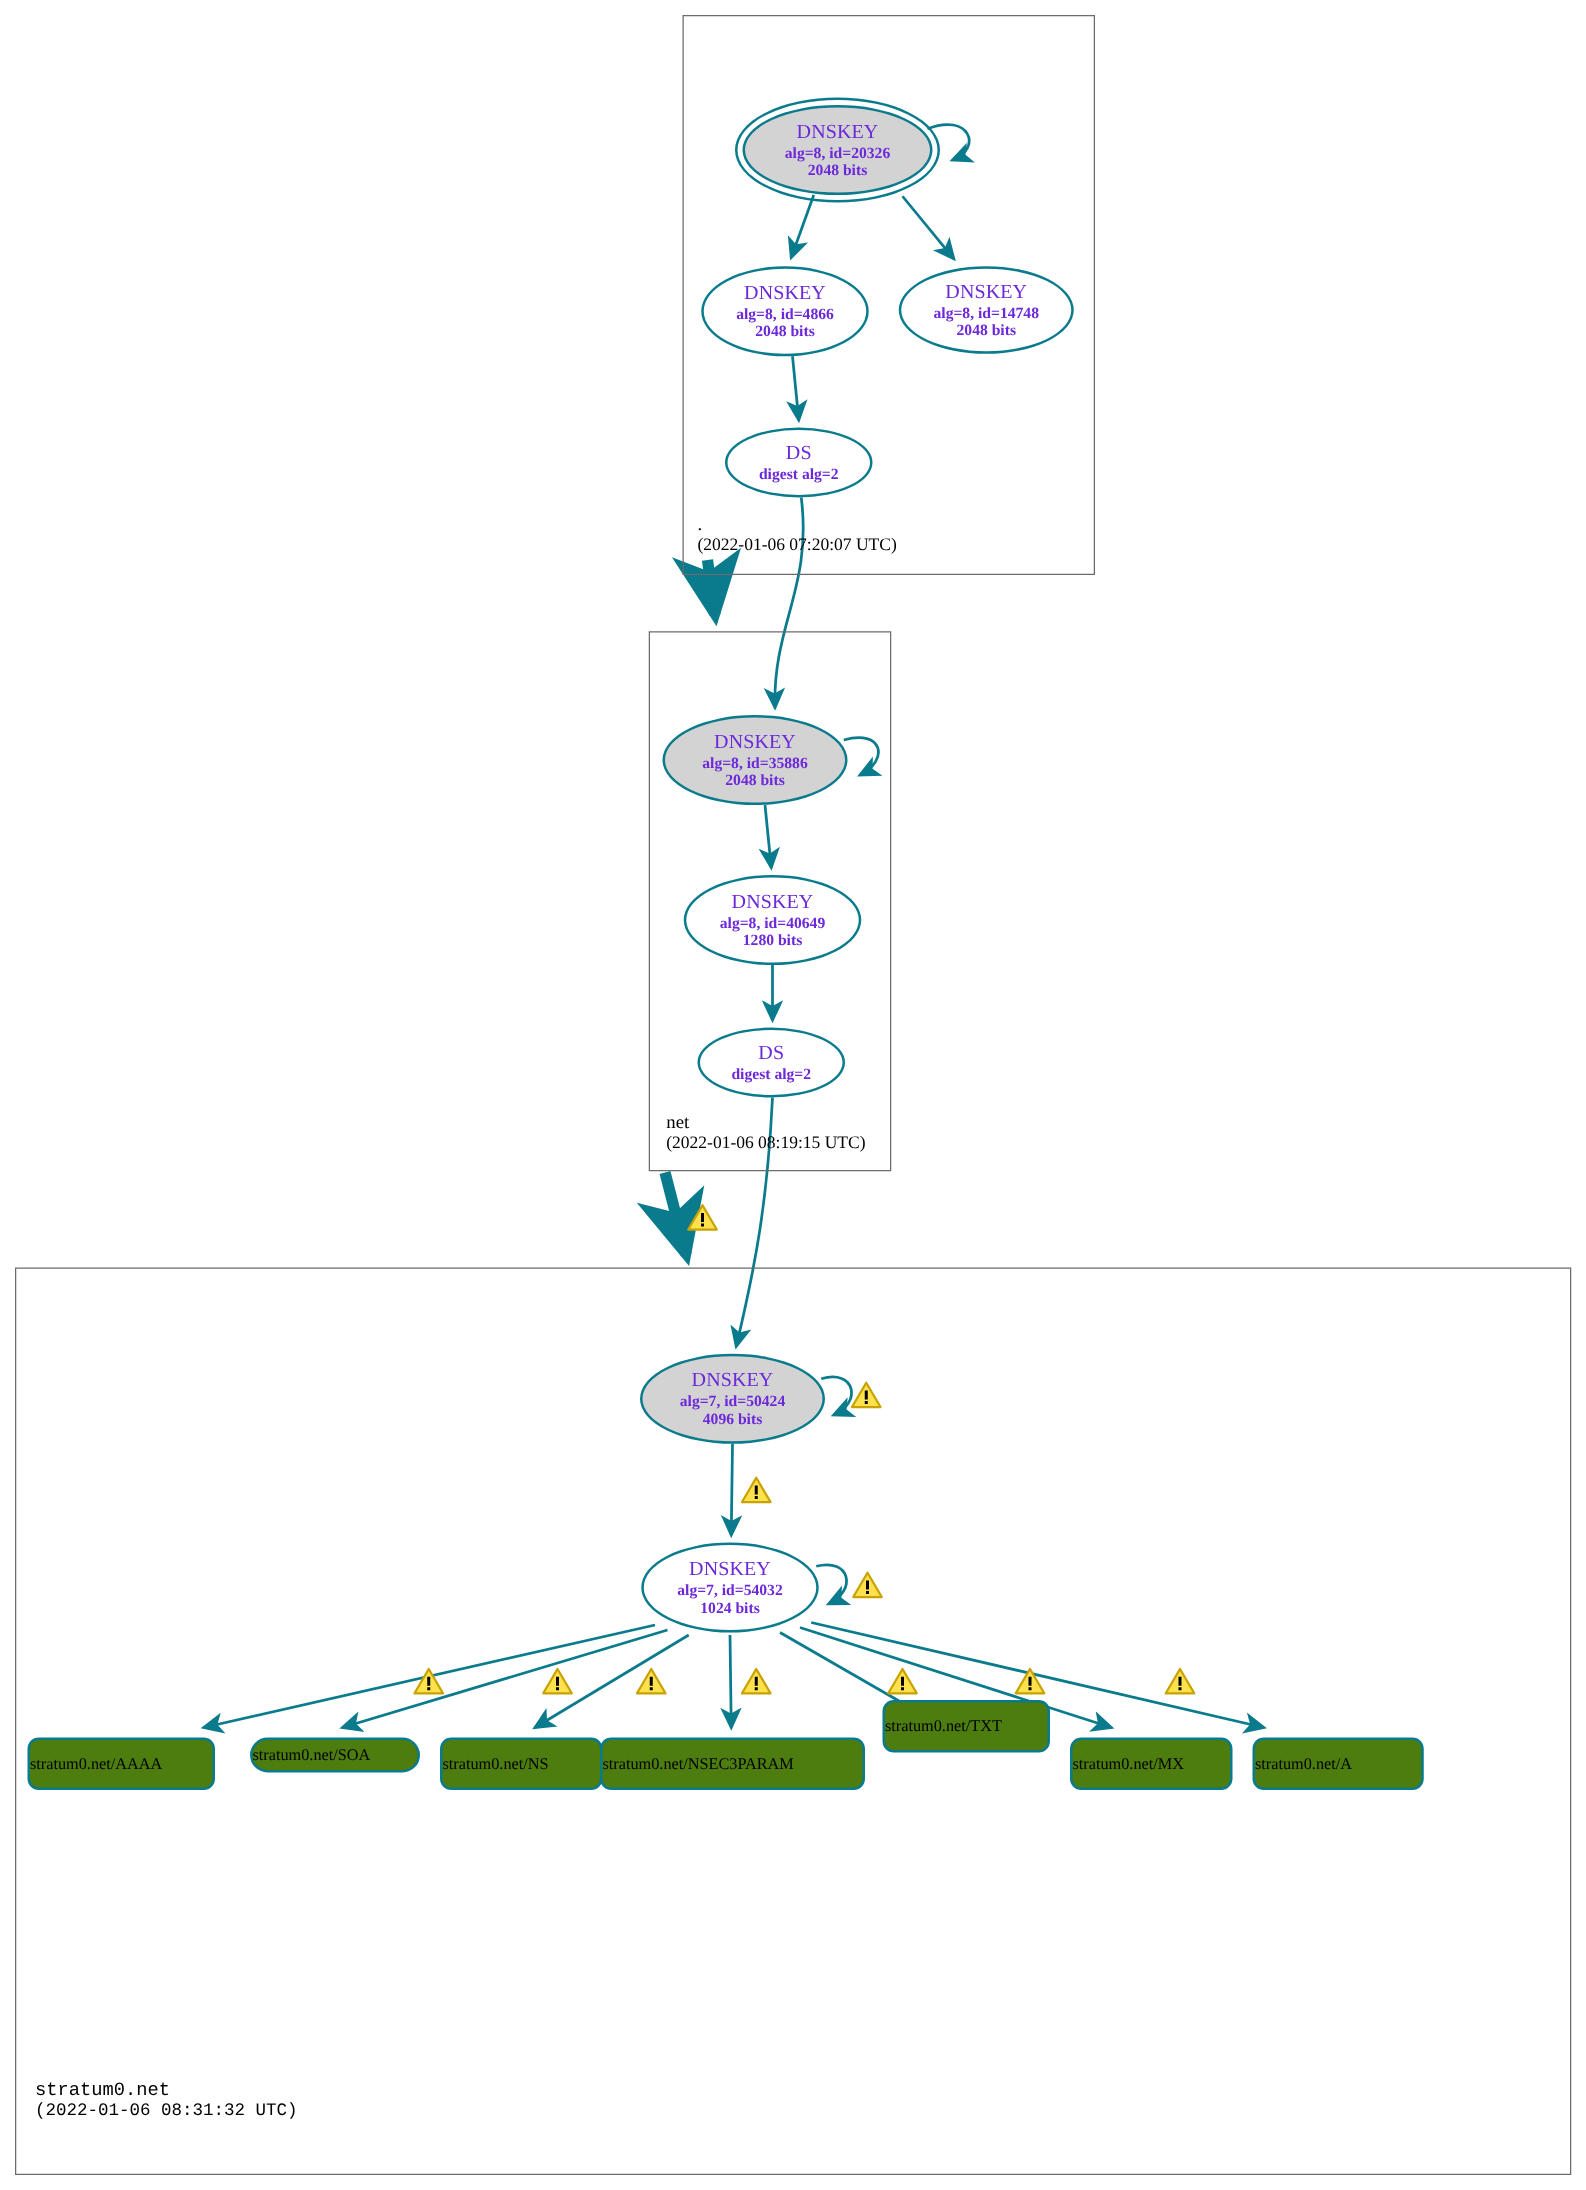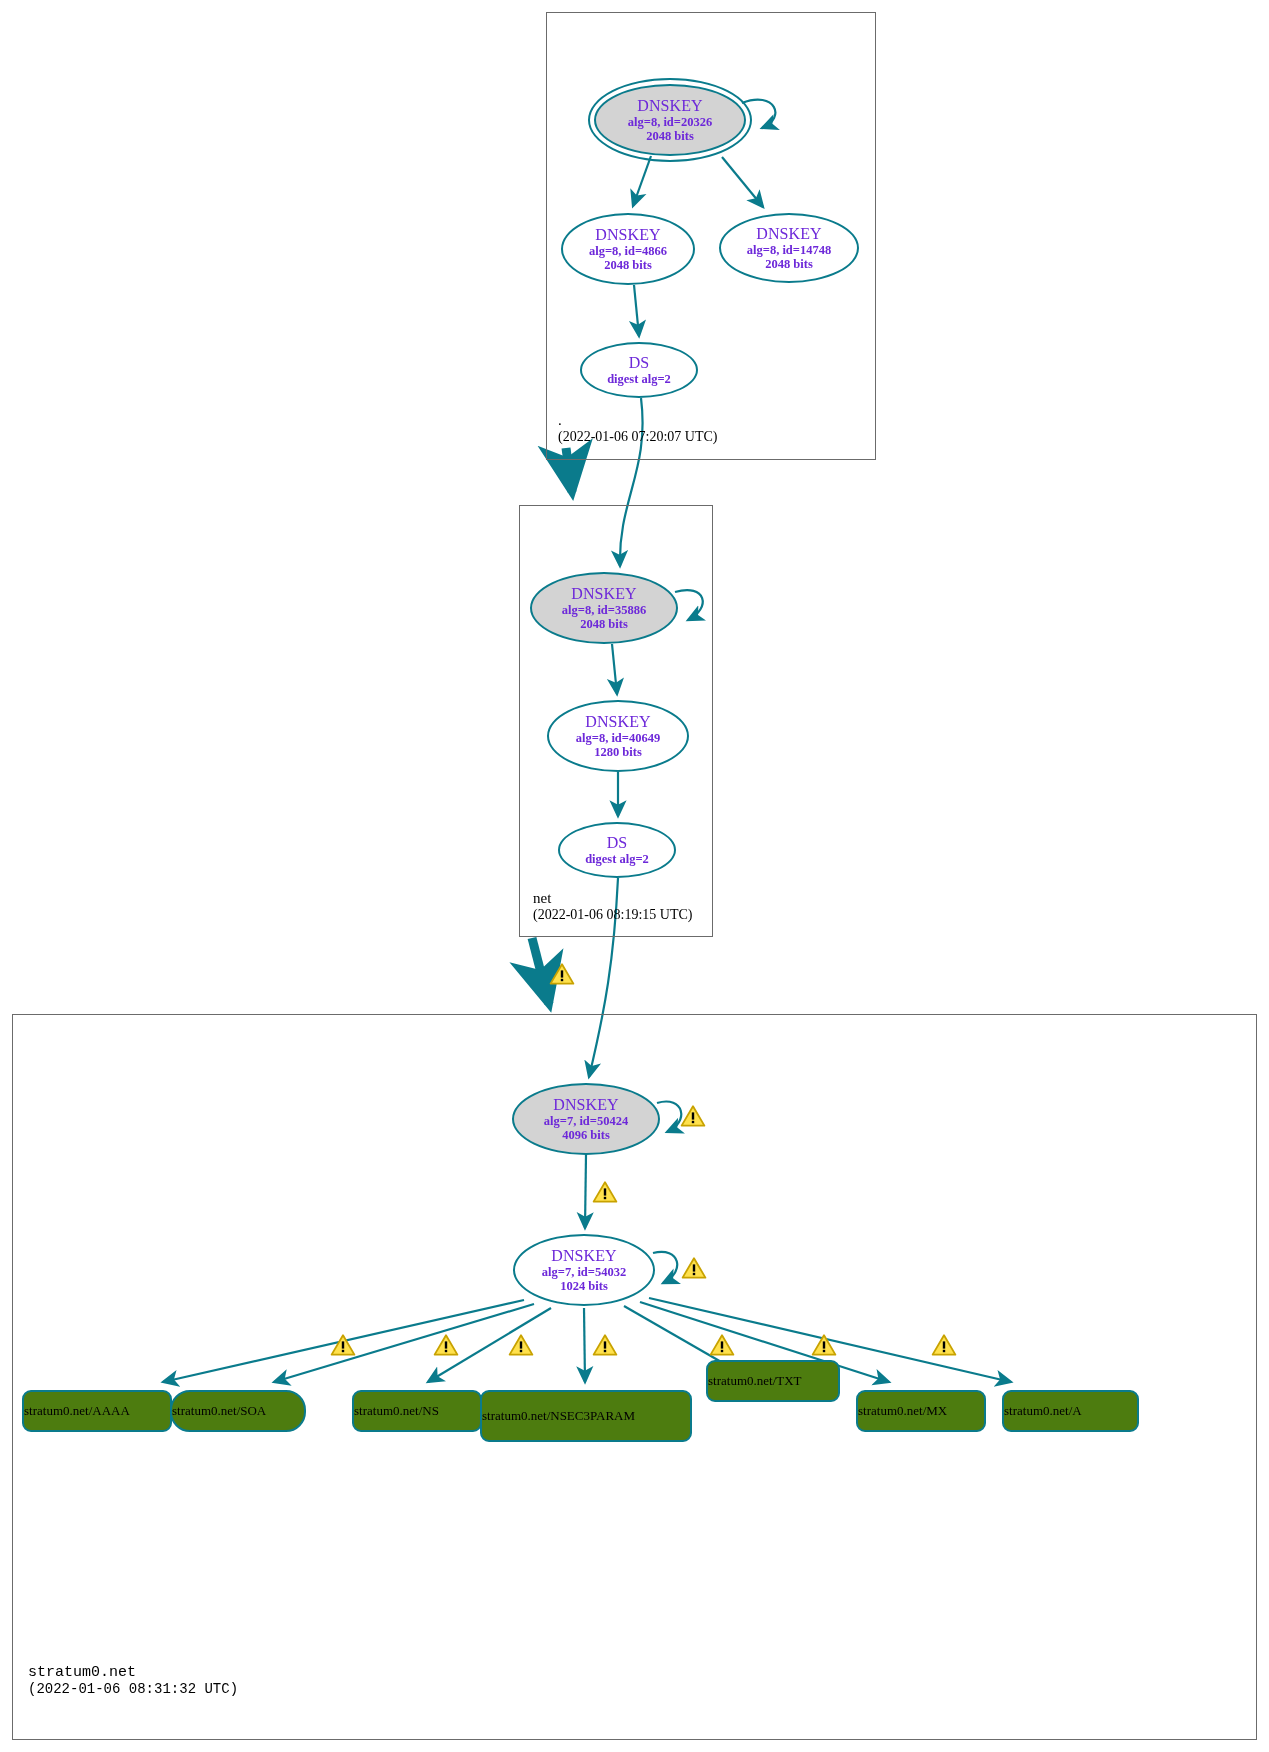--- a/index.html
+++ b/index.html
@@ -211,27 +211,27 @@
         <div class="t3">4096 bits</div>
       </div>
       <div class="node ellipse plain" style="left: 513px; top: 1234px; width: 142px; height: 72px; border-color: rgb(10, 123, 140);">
         <div class="t1">DNSKEY</div>
         <div class="t2">alg=7, id=54032</div>
         <div class="t3">1024 bits</div>
       </div>
       <div class="rrset" style="left: 22px; top: 1390px; width: 150px; height: 42px; border-color: rgb(10, 123, 140);">
         <span>stratum0.net/AAAA</span>
       </div>
-      <div class="rrset" style="left: 170px; top: 1390px; width: 136px; height: 42px; border-color: rgb(10, 123, 140); border-radius: 20px;">
+      <div class="rrset" style="left: 200px; top: 1390px; width: 136px; height: 28px; border-color: rgb(10, 123, 140); border-radius: 20px;">
         <span>stratum0.net/SOA</span>
       </div>
       <div class="rrset" style="left: 352px; top: 1390px; width: 130px; height: 42px; border-color: rgb(10, 123, 140);">
         <span>stratum0.net/NS</span>
       </div>
-      <div class="rrset" style="left: 480px; top: 1390px; width: 212px; height: 52px; border-color: rgb(10, 123, 140);">
+      <div class="rrset" style="left: 480px; top: 1390px; width: 212px; height: 42px; border-color: rgb(10, 123, 140);">
         <span>stratum0.net/NSEC3PARAM</span>
       </div>
       <div class="rrset" style="left: 706px; top: 1360px; width: 134px; height: 42px; border-color: rgb(10, 123, 140);">
         <span>stratum0.net/TXT</span>
       </div>
       <div class="rrset" style="left: 856px; top: 1390px; width: 130px; height: 42px; border-color: rgb(10, 123, 140);">
         <span>stratum0.net/MX</span>
       </div>
       <div class="rrset" style="left: 1002px; top: 1390px; width: 137px; height: 42px; border-color: rgb(10, 123, 140);">
         <span>stratum0.net/A</span>

